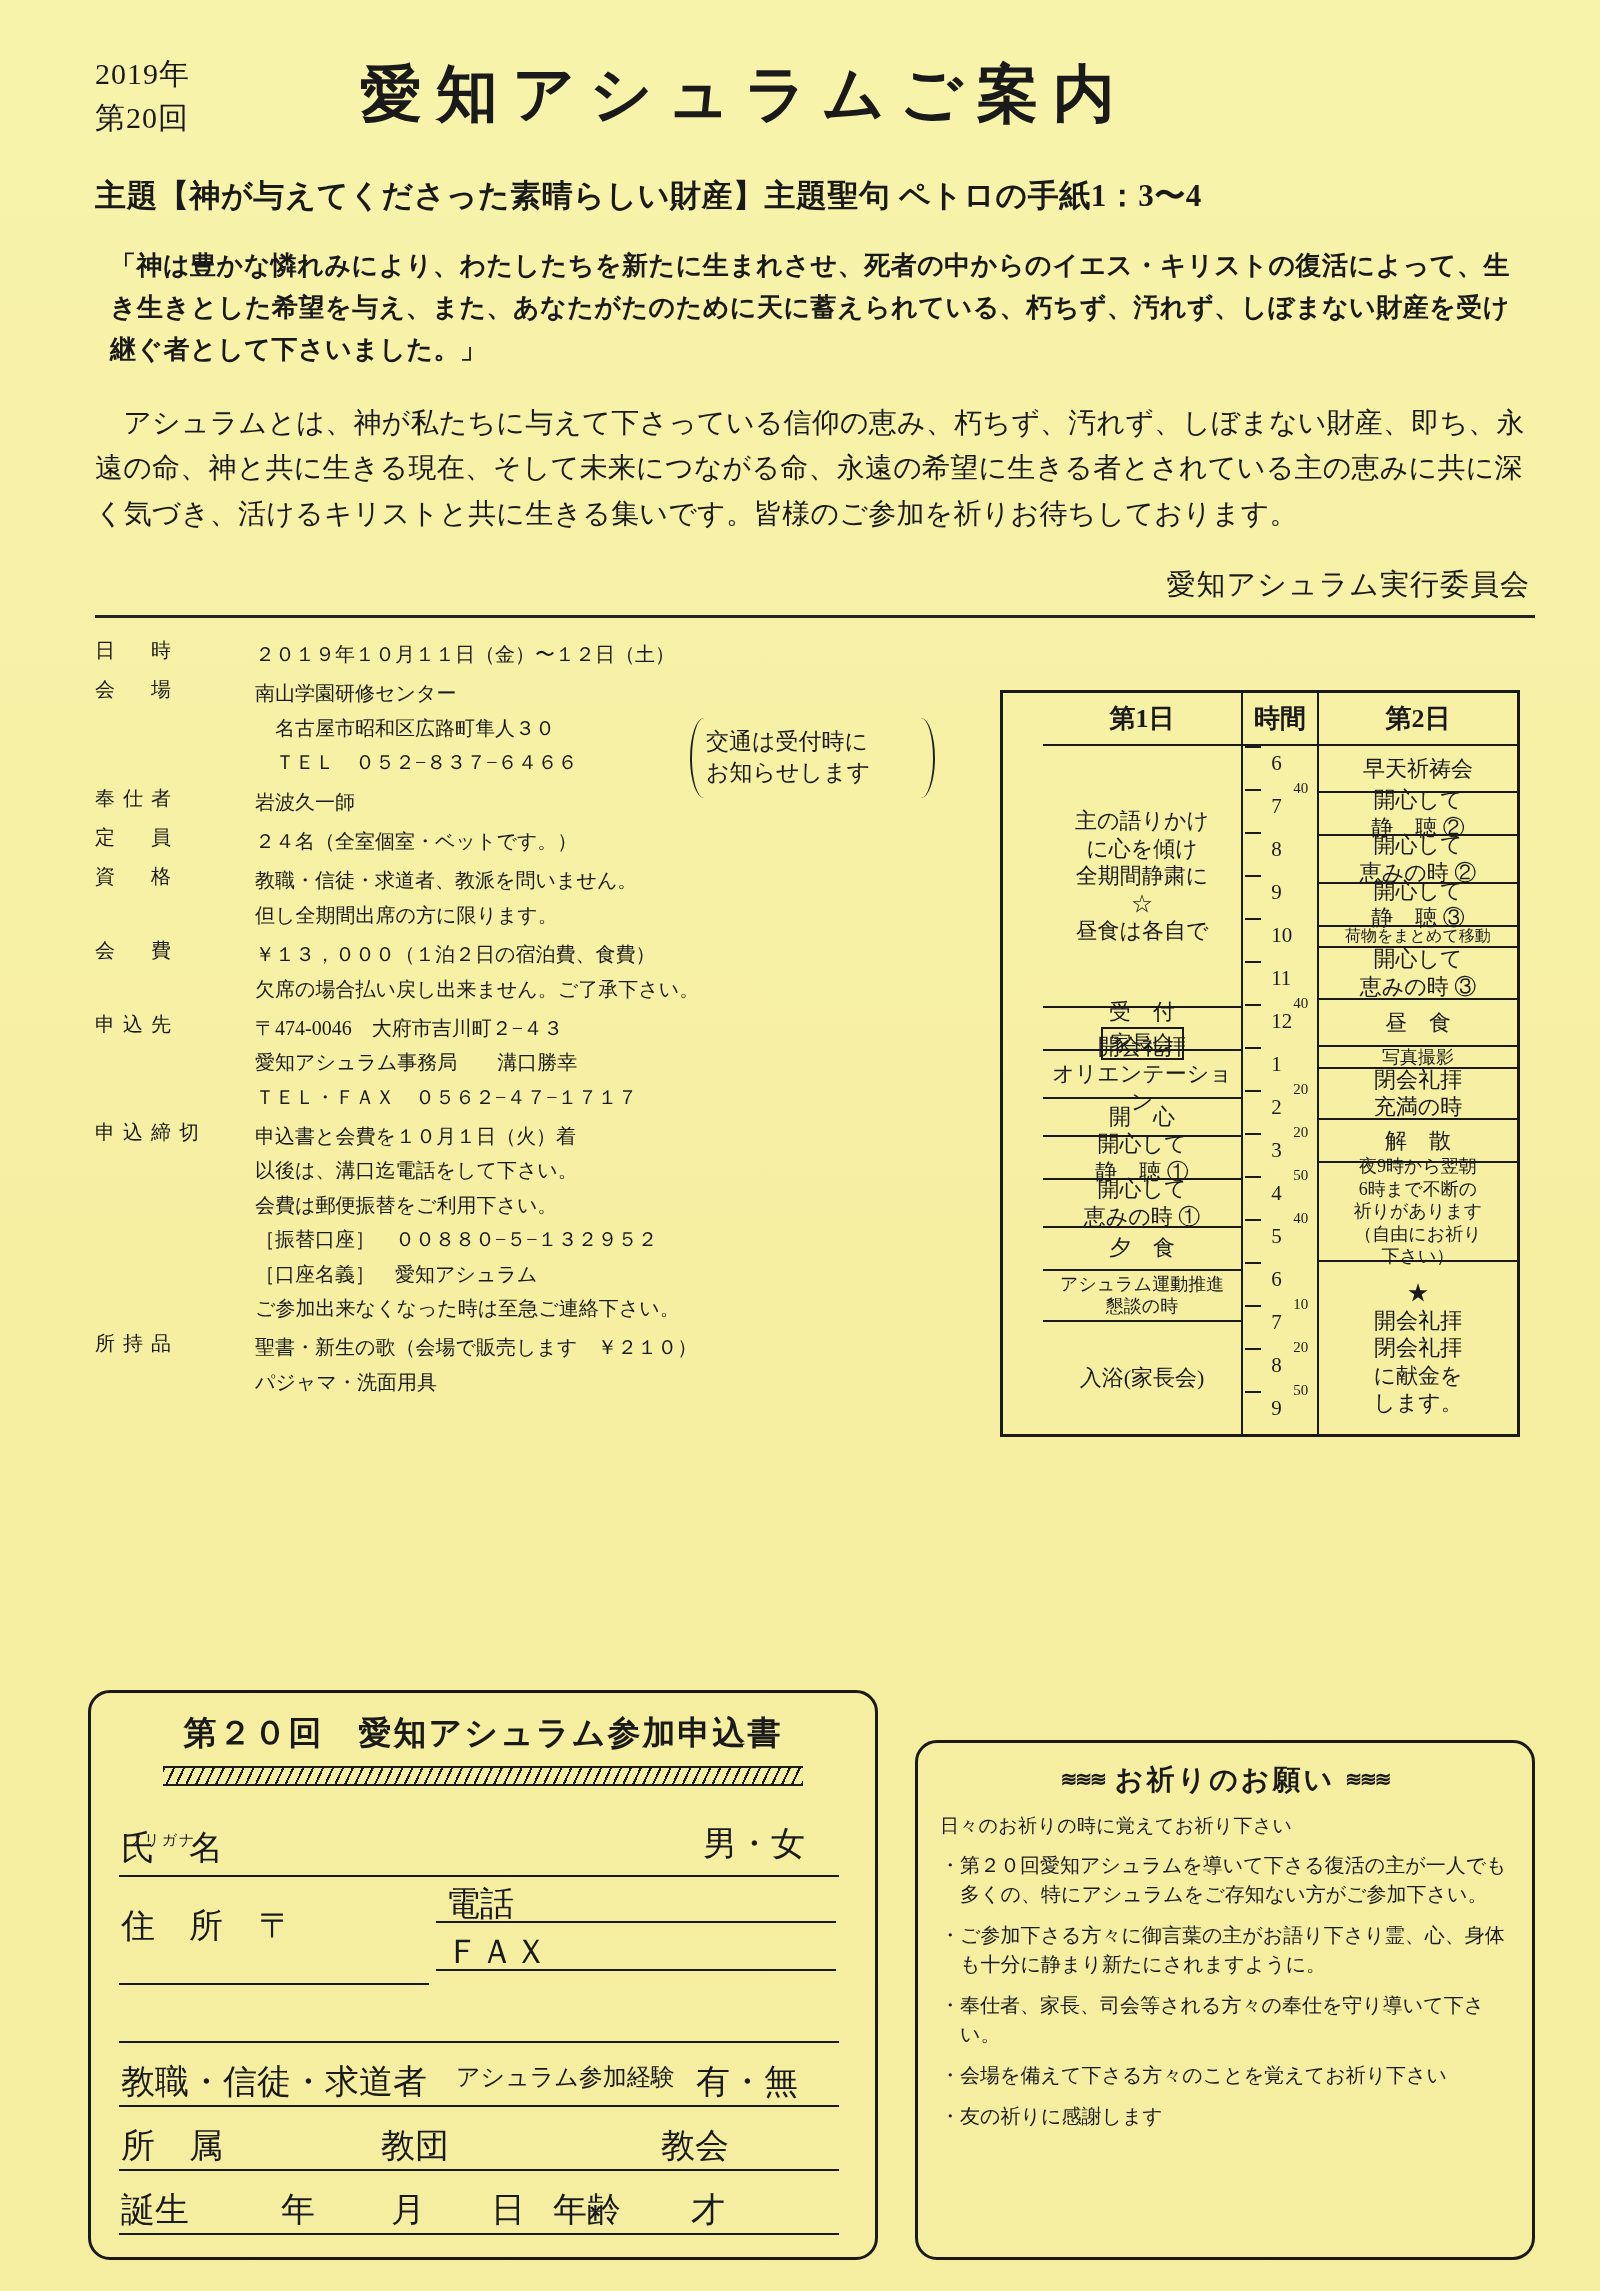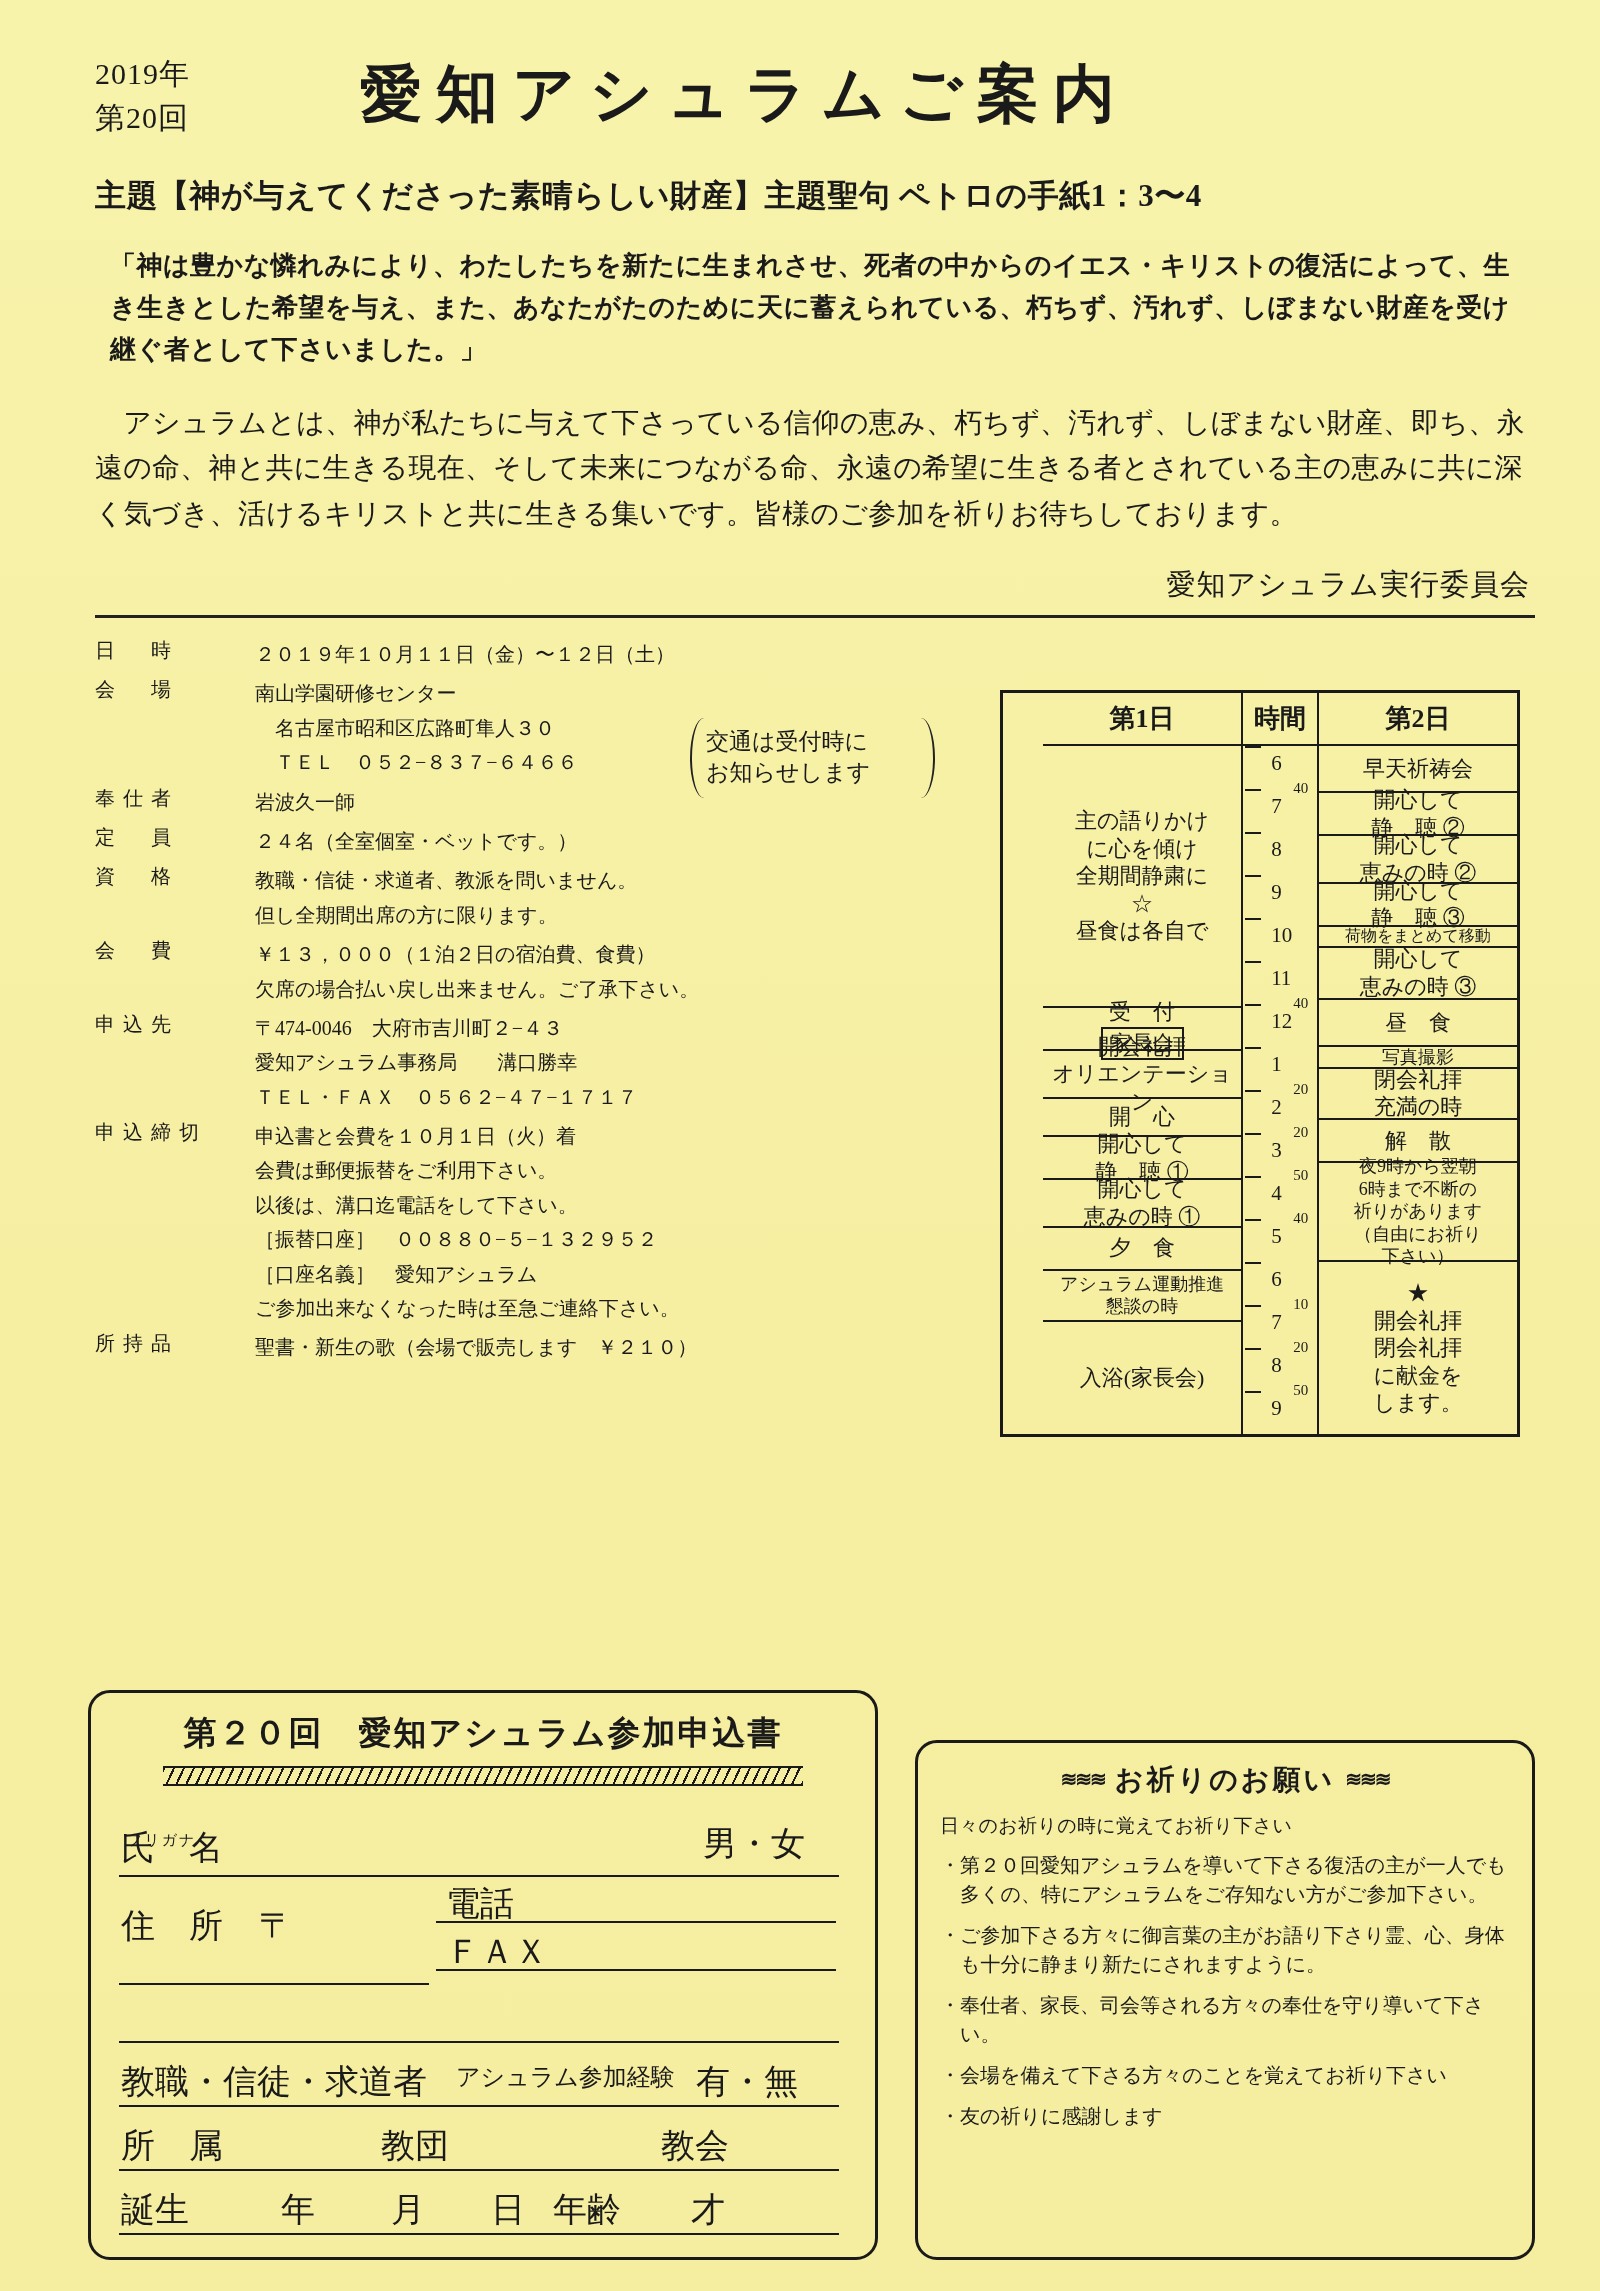--- a/index.html
+++ b/index.html
@@ -142,31 +142,32 @@
         <div class="val">
           <div class="line">〒474-0046　大府市吉川町２−４３</div>
           <div class="line">愛知アシュラム事務局　　溝口勝幸</div>
           <div class="line">ＴＥＬ・ＦＡＸ　０５６２−４７−１７１７</div>
         </div>
       </div>
       <div class="row">
         <div class="lbl">申込締切</div>
         <div class="val">
           <div class="line">申込書と会費を１０月１日（火）着</div>
+          <div class="line">以後は、溝口迄電話をして下さい。</div>
           <div class="line">会費は郵便振替をご利用下さい。</div>
-          <div class="line">以後は、溝口迄電話をして下さい。</div>
           <div class="line">［振替口座］　００８８０−５−１３２９５２</div>
           <div class="line">［口座名義］　愛知アシュラム</div>
           <div class="line">ご参加出来なくなった時は至急ご連絡下さい。</div>
         </div>
       </div>
       <div class="row">
         <div class="lbl">所持品</div>
         <div class="val">
           <div class="line">聖書・新生の歌（会場で販売します　￥２１０）</div>
+          <div class="line">パジャマ・洗面用具</div>
         </div>
       </div>
     </div>
 
   <div class="note-bracket">
     <div id="access-note-text">
         <div>交通は受付時に</div>
         <div>お知らせします</div>
       </div>
   </div>

